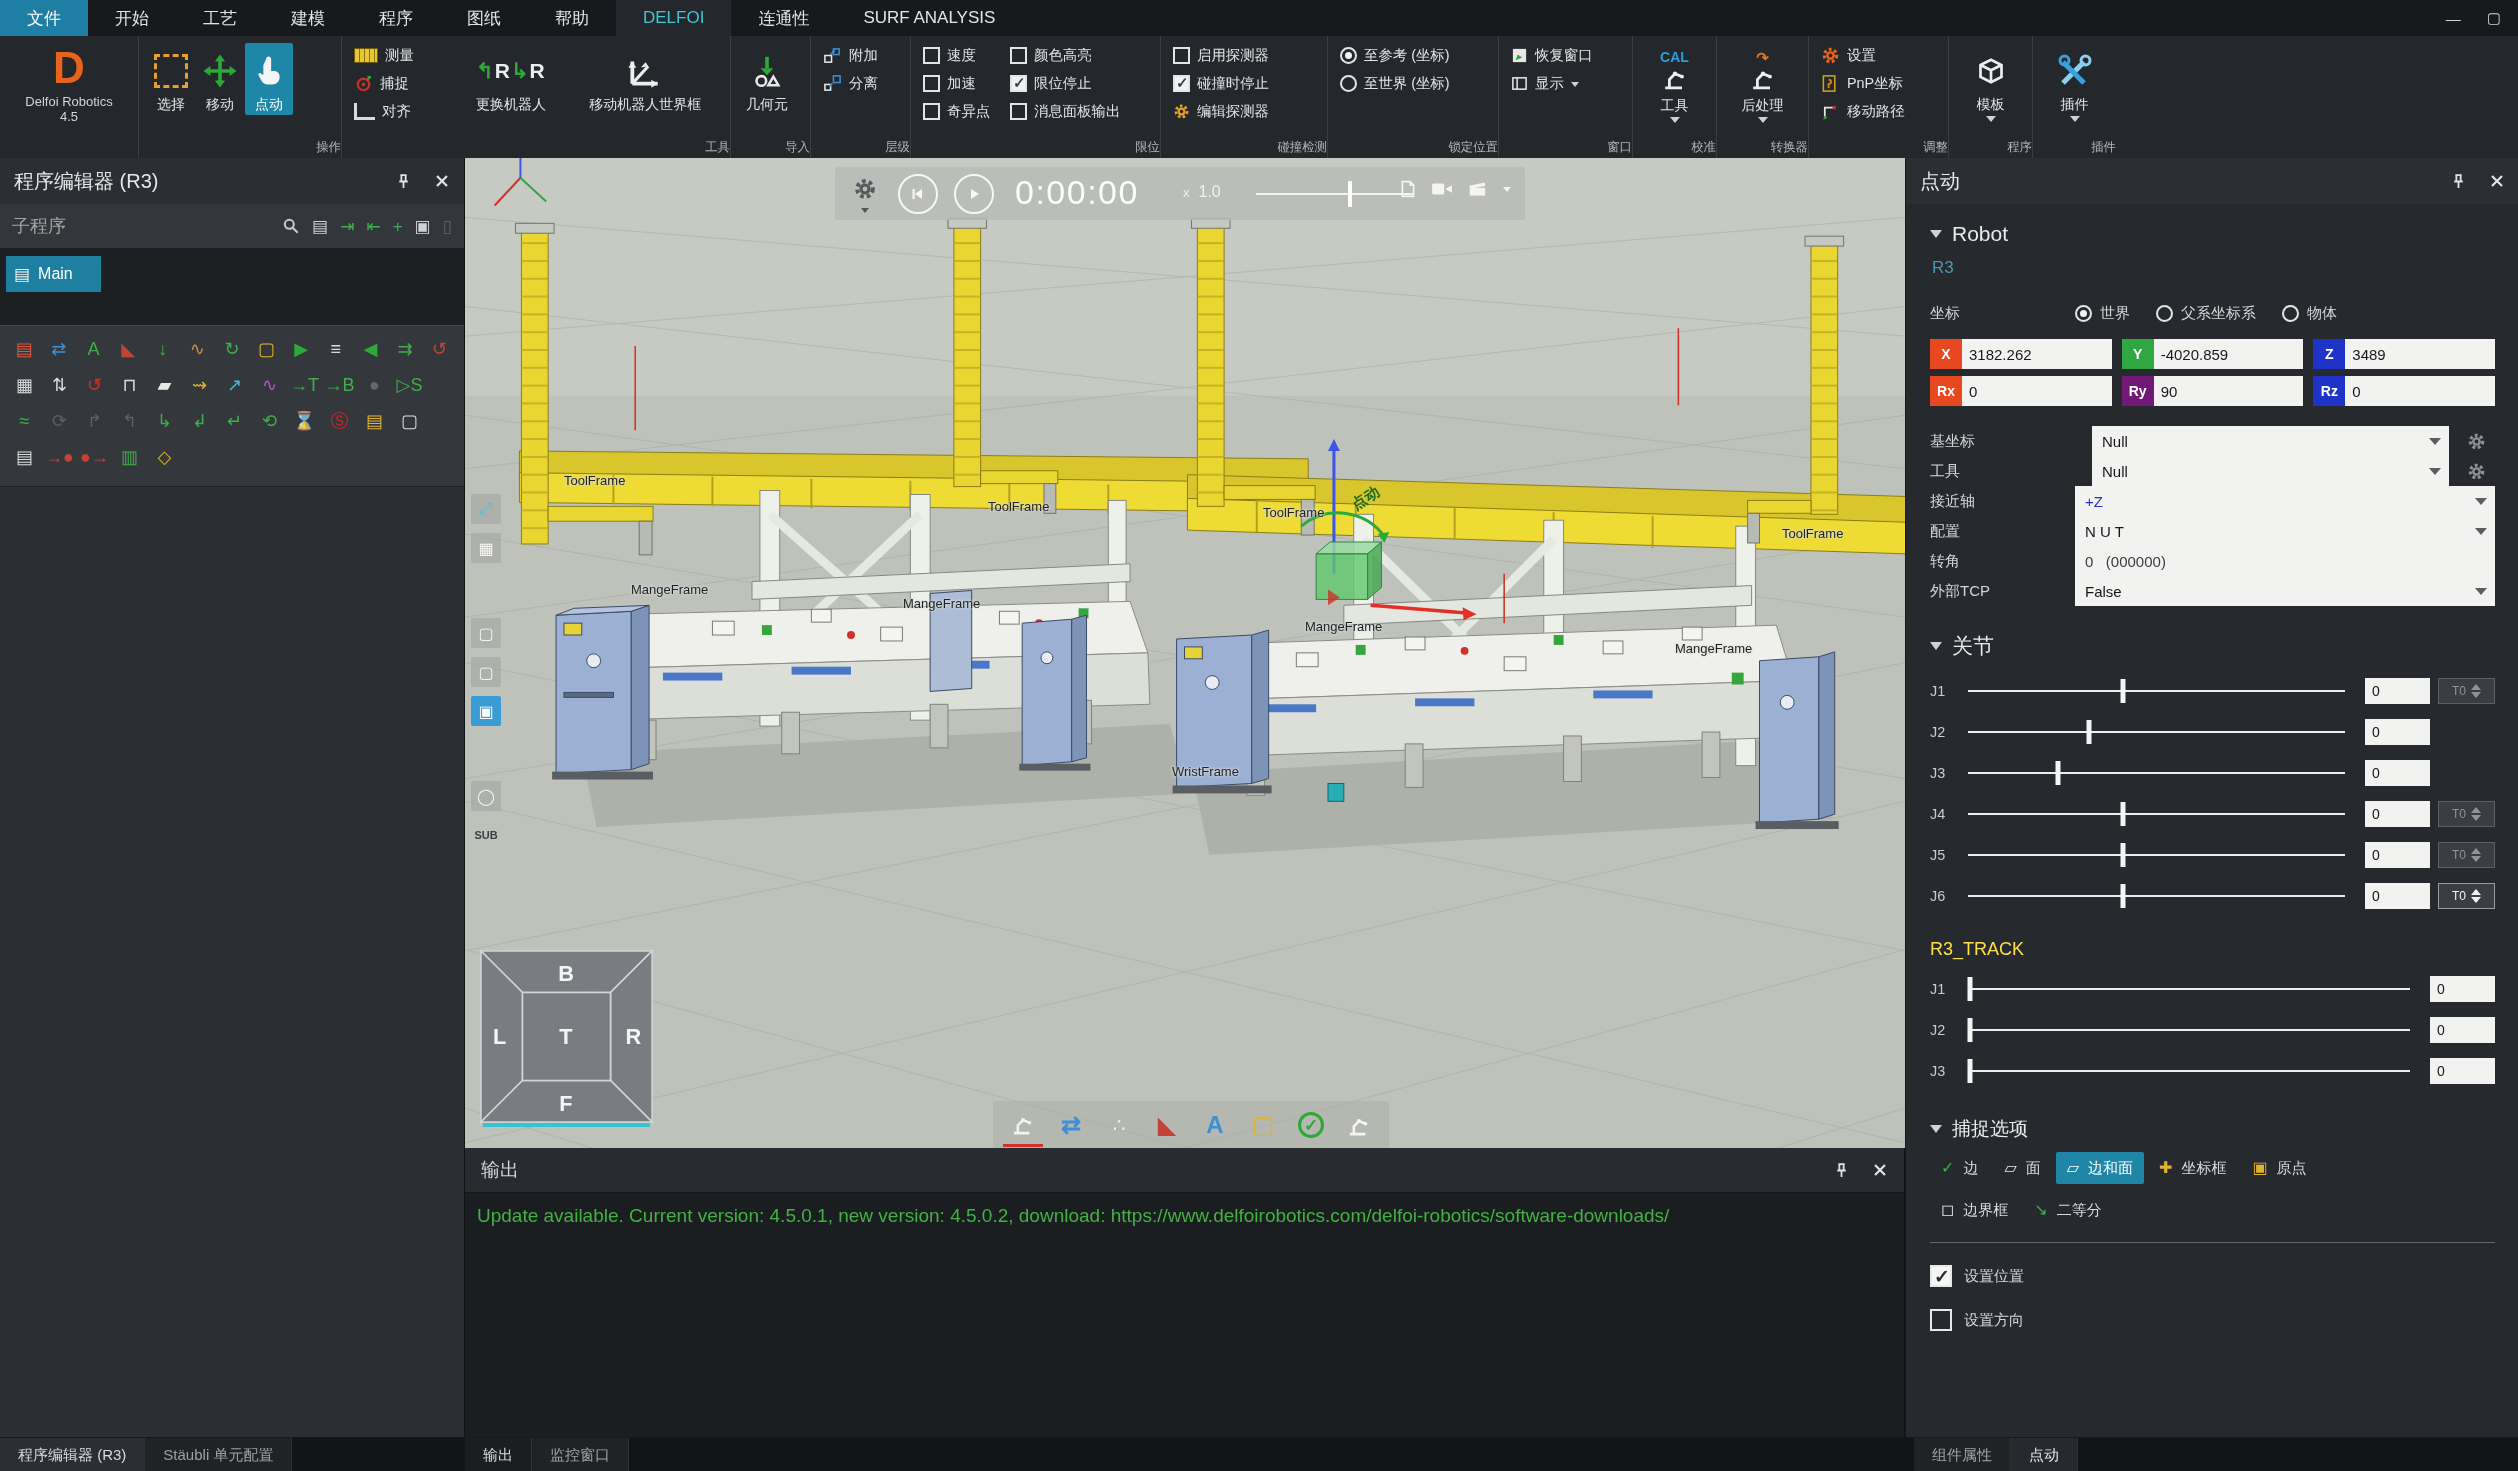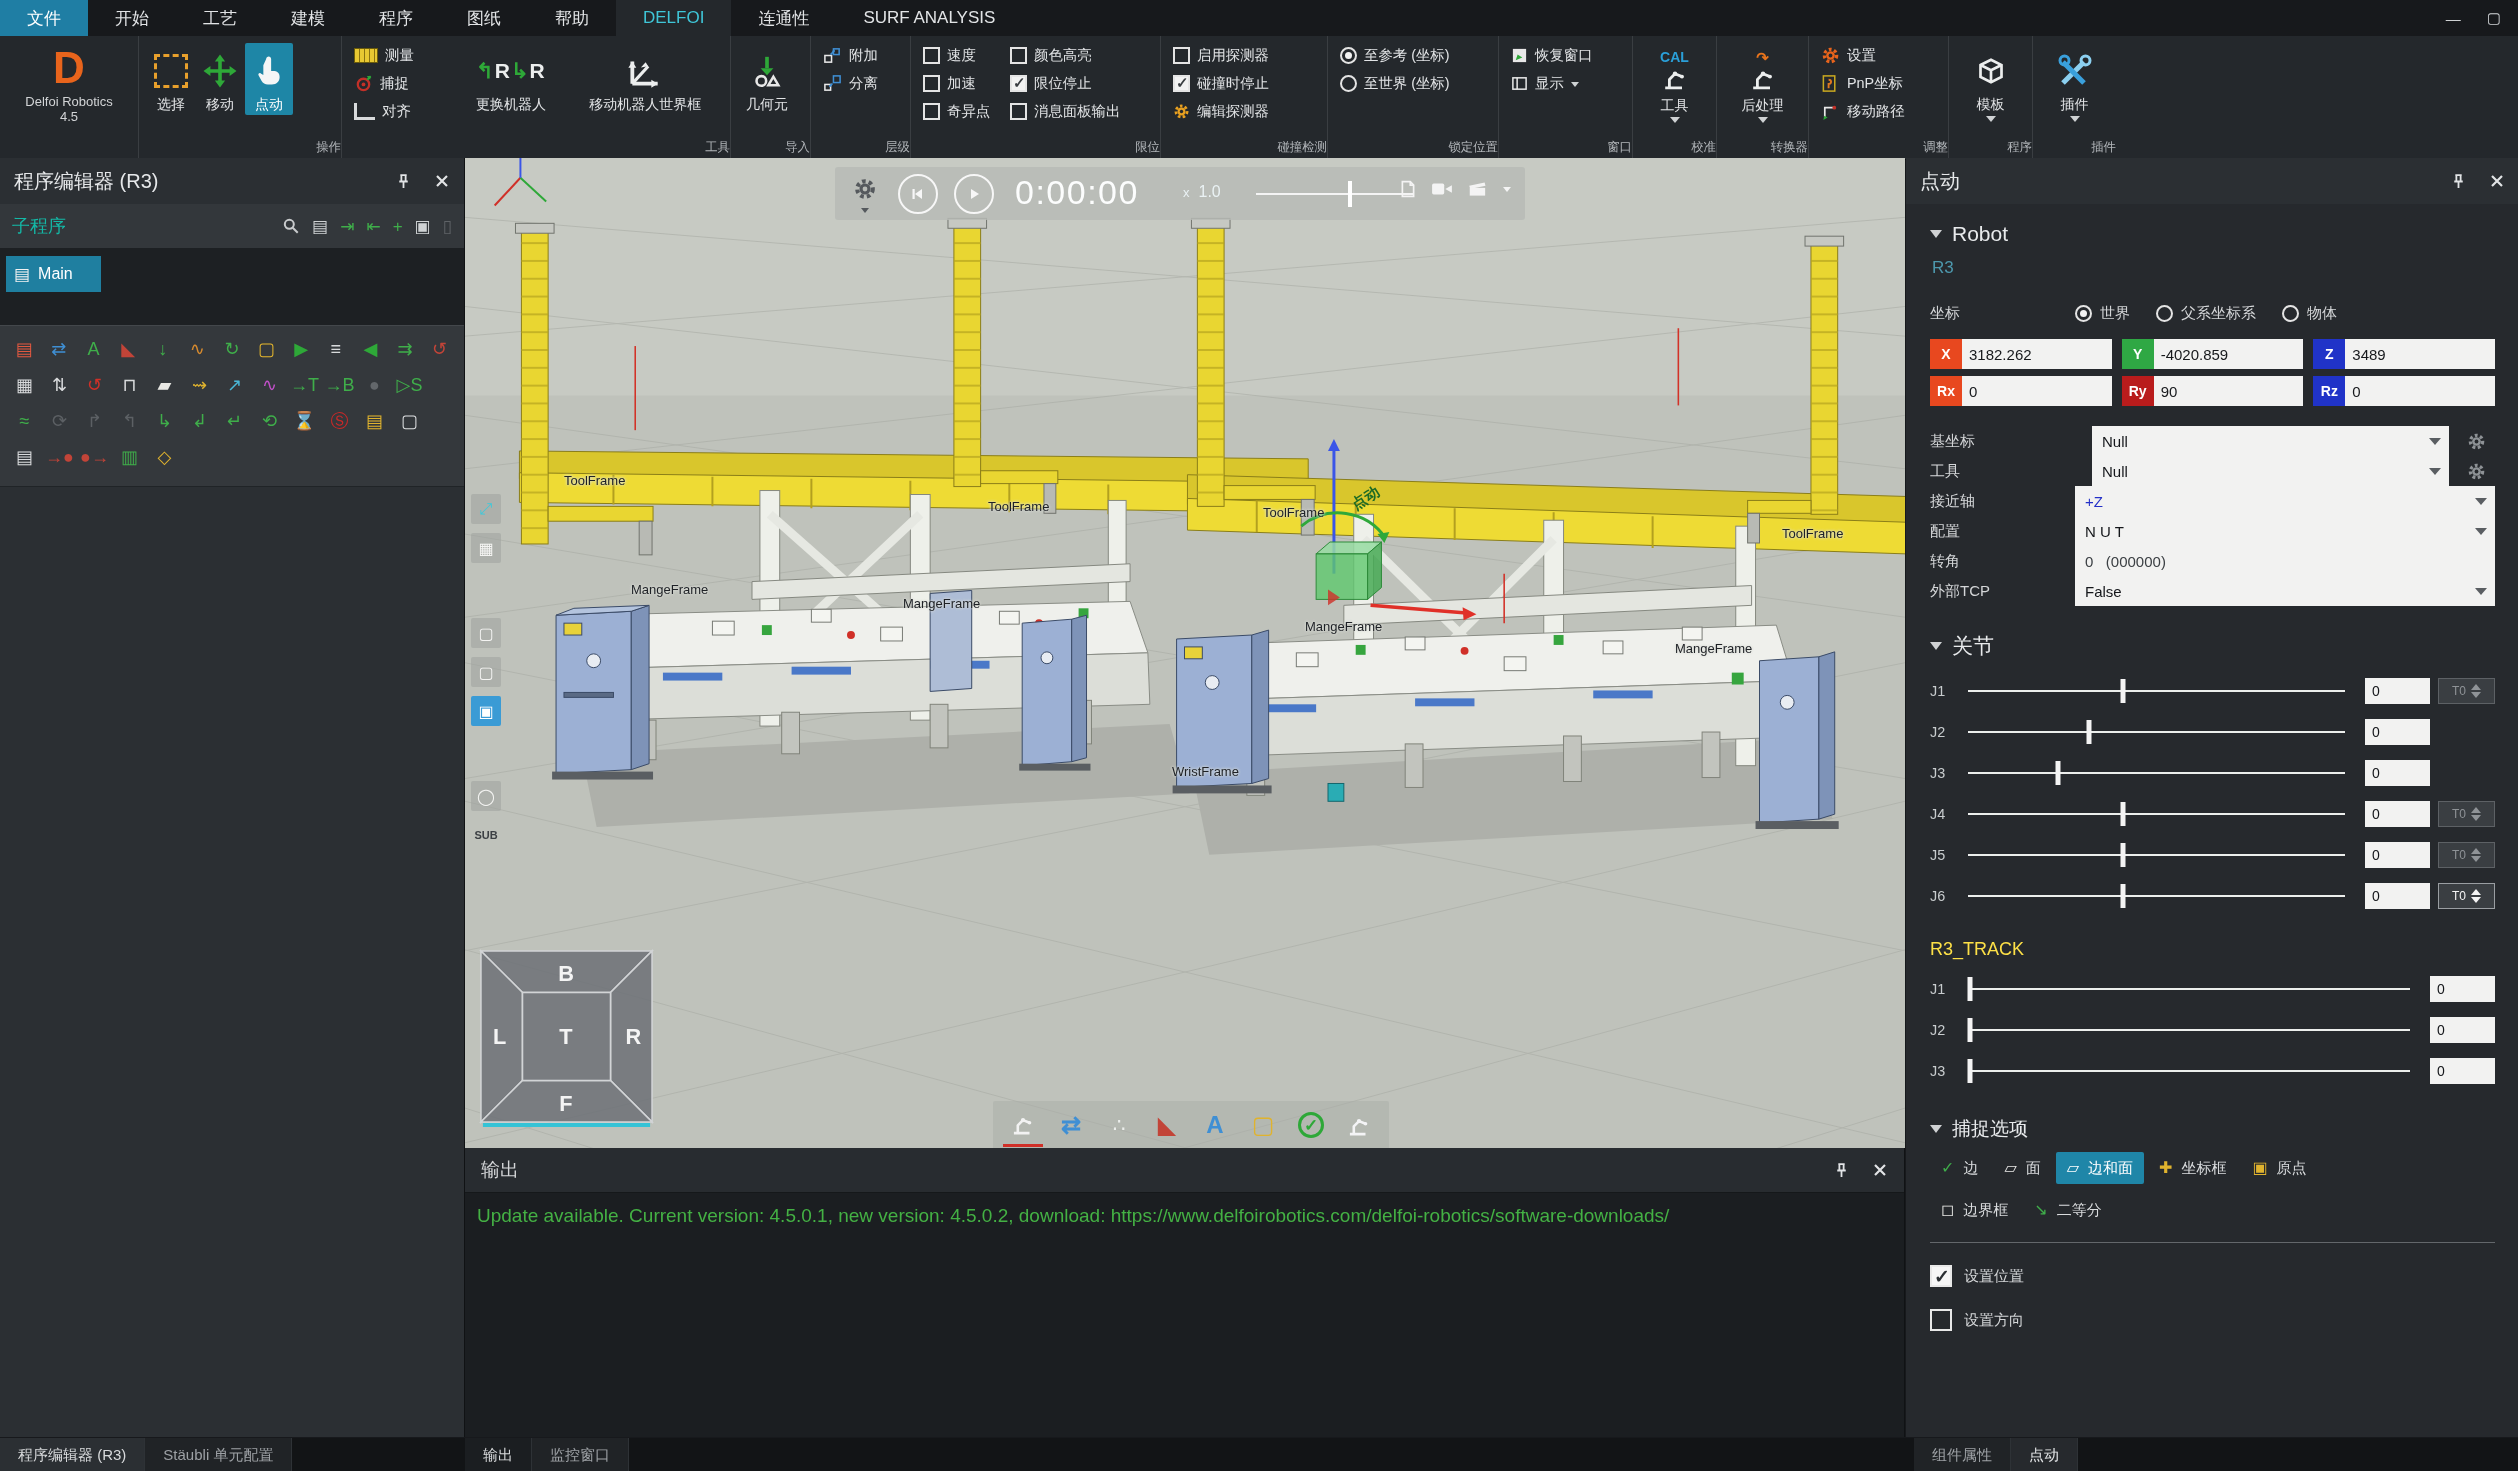--- a/index.html
+++ b/index.html
@@ -40,21 +40,21 @@
   .alignic{width:18px;height:14px;border-left:3px solid #d8dadc;border-bottom:3px solid #d8dadc;}
   .rr{font-size:21px;font-weight:bold;color:#eceeee;letter-spacing:1px;white-space:nowrap;}
   .rr .ga{color:#2ea838;font-weight:bold;}
   .cal-txt{font-size:14px;font-weight:bold;color:#2a9fd8;line-height:13px;}
   
   .left-panel{position:absolute;top:158px;left:0;width:465px;height:1279px;background:#2b2f33;border-right:1px solid #101214;box-sizing:border-box;}
   .panel-header{height:46px;display:flex;align-items:center;padding:0 14px;background:#2b2f33;}
   .panel-title{font-size:20px;color:#e6e8ea;flex:1;white-space:nowrap;}
   .ph-icons{display:flex;gap:22px;color:#e2e4e6;align-items:center;}
   .subrow{height:44px;display:flex;align-items:center;padding:0 12px;background:#33373b;}
-  .sub-title{font-size:18px;color:#14b8a6;flex:1;}
+  .sub-title{font-size:18px;color:#a3a3a3;flex:1;}
   .sub-icons{display:flex;gap:12px;align-items:center;}
   .sub-g{font-size:17px;line-height:1;}
   .lp-list{height:77px;background:#1d2023;padding-top:8px;box-sizing:border-box;}
   .main-item{margin-left:6px;width:95px;height:36px;background:#1f7fa0;display:flex;align-items:center;gap:8px;padding-left:8px;box-sizing:border-box;}
   .main-item .mi-ic{font-size:17px;color:#f2f2f2;}
   .main-item .mi-label{font-size:16px;color:#fff;}
   .lp-toolbar{background:#34383c;padding:6px 8px 10px;border-top:1px solid #43474b;border-bottom:1px solid #202427;}
   .tb-row{display:flex;gap:2px;margin-bottom:2px;flex-wrap:nowrap;}
   .tb-cell{width:33px;height:34px;display:flex;align-items:center;justify-content:center;font-size:18px;line-height:1;border-radius:2px;}
   
@@ -1024,21 +1024,21 @@
             <span class="pose-badge" style="background: rgb(32, 51, 200);">Z</span>
             <span class="pose-input">3489</span>
           </div>
 
           <div class="pose-cell">
             <span class="pose-badge" style="background: rgb(232, 72, 31);">Rx</span>
             <span class="pose-input">0</span>
           </div>
 
           <div class="pose-cell">
-            <span class="pose-badge" style="background: #b91c1c;">Ry</span>
+            <span class="pose-badge" style="background: #701a75;">Ry</span>
             <span class="pose-input">90</span>
           </div>
 
           <div class="pose-cell">
             <span class="pose-badge" style="background: rgb(32, 51, 200);">Rz</span>
             <span class="pose-input">0</span>
           </div>
         </div>
 
       <div class="sel-rows">

